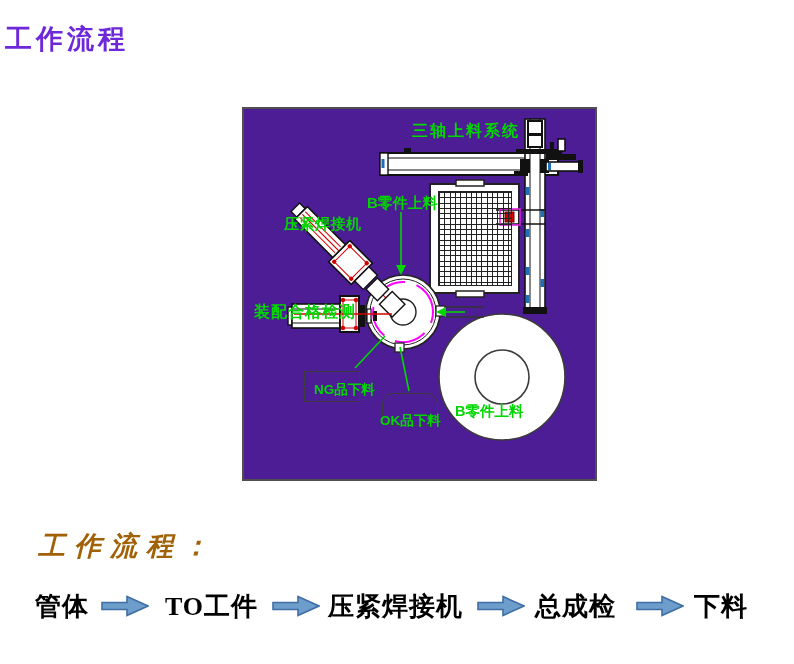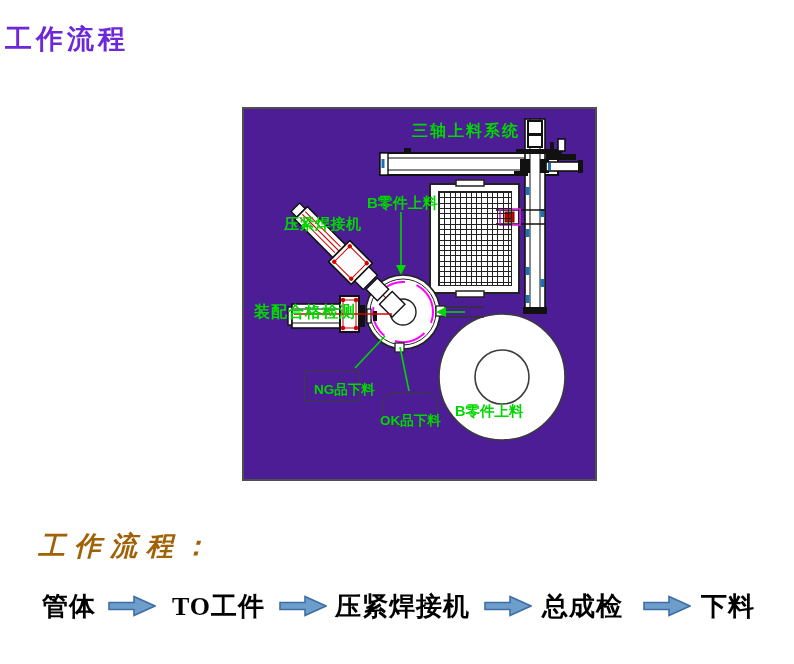--- a/index.html
+++ b/index.html
@@ -35,21 +35,21 @@
   
   .flow-heading{
     position:absolute;left:38px;top:528px;font-size:27px;font-weight:bold;
     letter-spacing:9px;color:#a16207;white-space:nowrap;font-style:italic;
   }
   .flow-row{
     position:absolute;left:35px;top:590px;height:32px;
     display:flex;align-items:center;
   }
   .flow-step{
-    font-size:26px;font-weight:bold;letter-spacing:1px;color:#000;white-space:nowrap;margin-left:7px;
+    font-size:26px;font-weight:bold;letter-spacing:1px;color:#000;white-space:nowrap;
   }
   .flow-arrow{flex:0 0 auto;display:block;}
   .g12{margin-left:12px;}
   .g8{margin-left:8px;}
   .g14{margin-left:14px;}
   .g20{margin-left:20px;}
   .g10{margin-left:10px;}
   .g2{margin-left:16px;}
 </style>
 </head>

